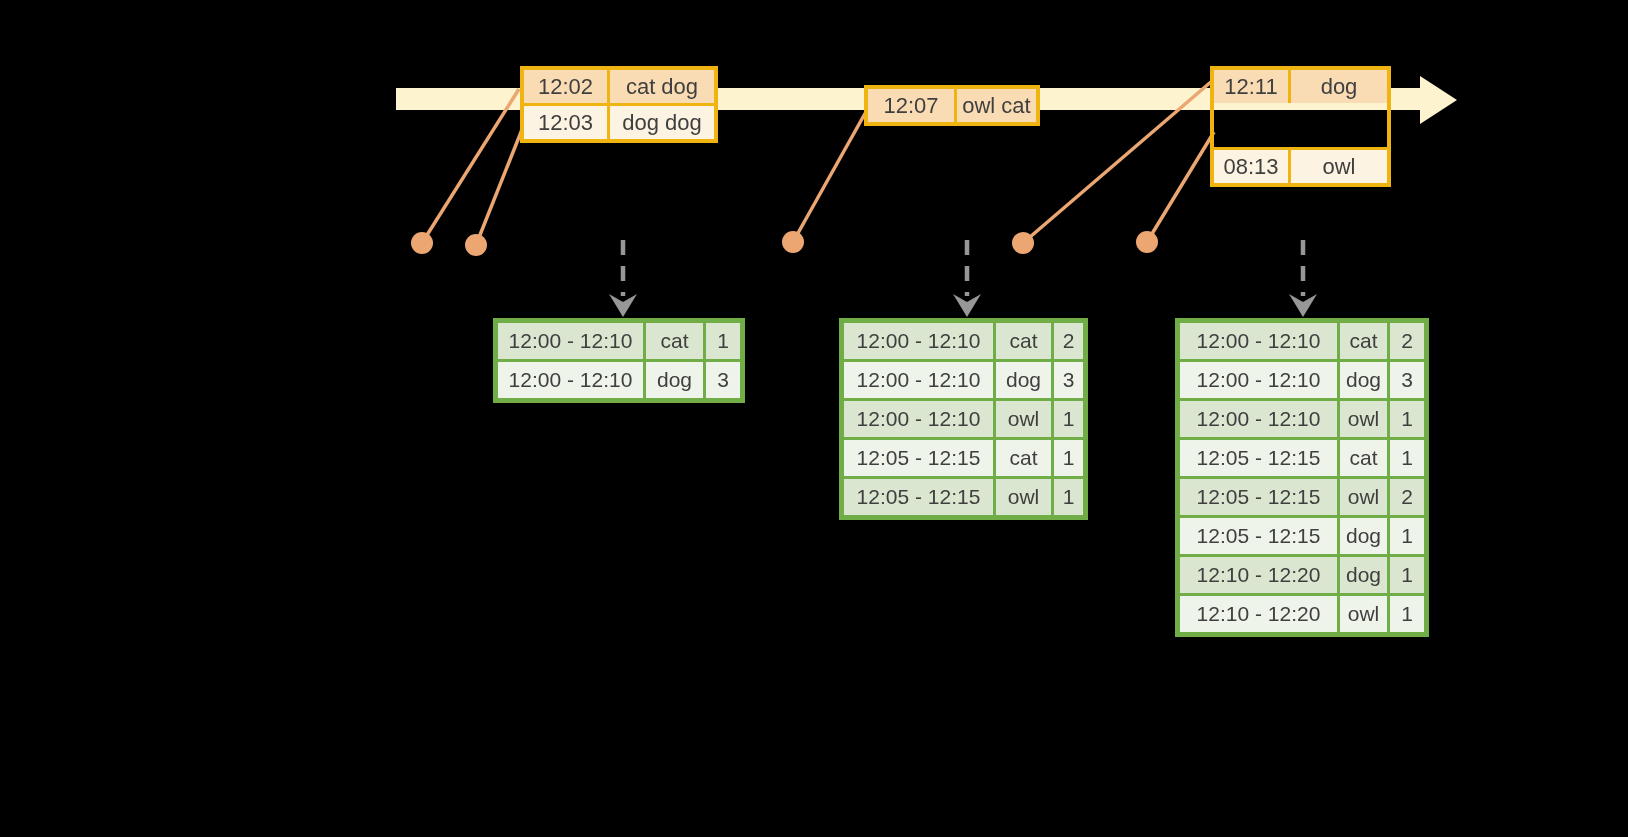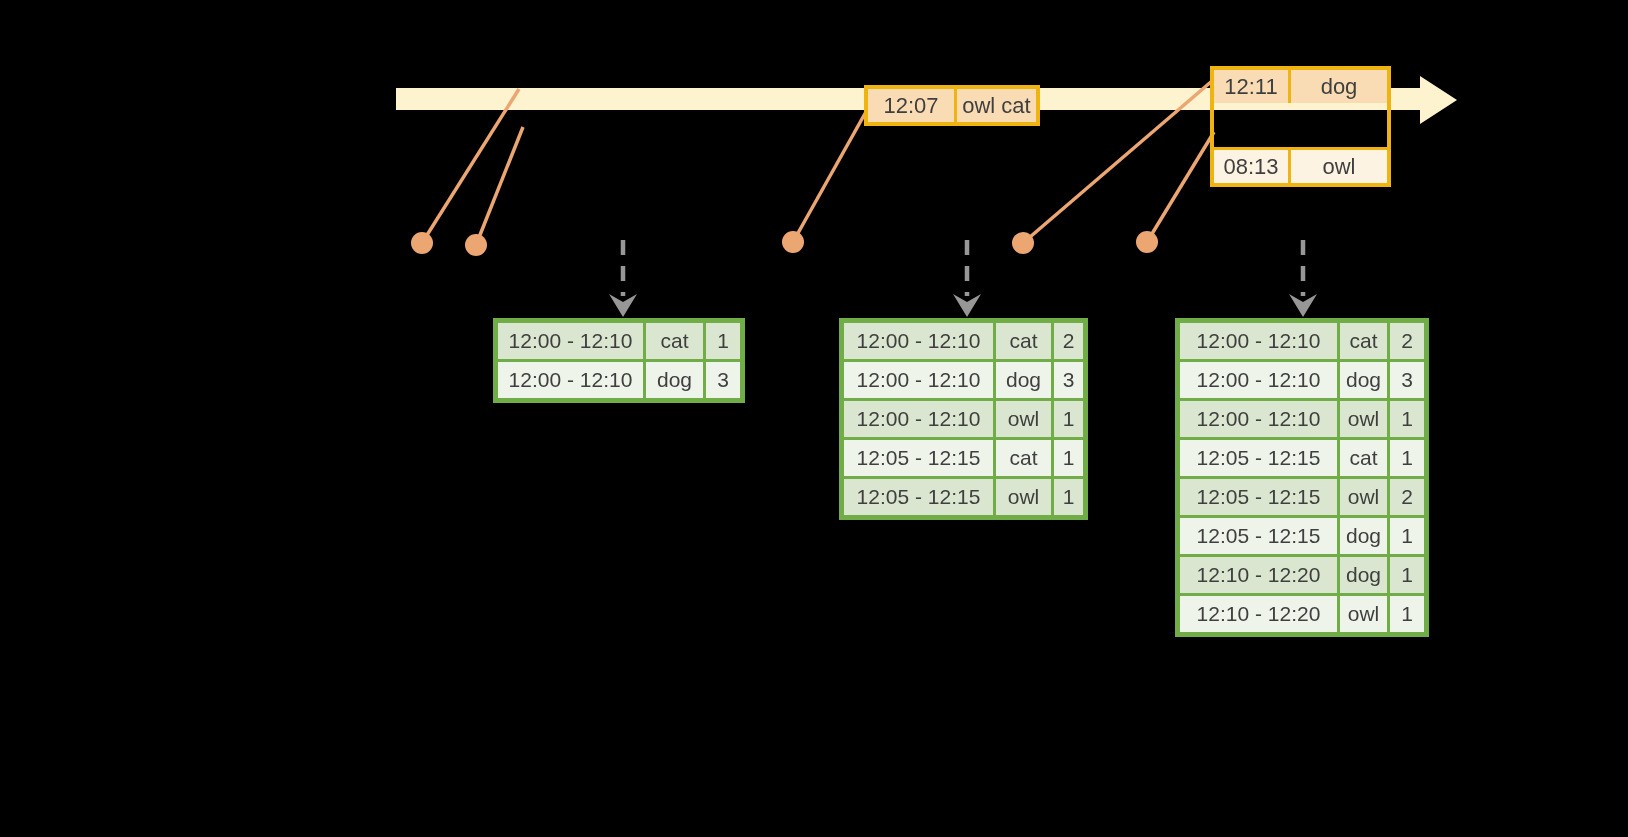--- a/index.html
+++ b/index.html
@@ -99,20 +99,30 @@
     <g>
       <line class="trig-stem" x1="967" y1="240" x2="967" y2="296"></line>
       <polygon class="trig-head" points="953,294 967,317 981,294 967,302"></polygon>
     </g>
     <g>
       <line class="trig-stem" x1="1303" y1="240" x2="1303" y2="296"></line>
       <polygon class="trig-head" points="1289,294 1303,317 1317,294 1303,302"></polygon>
     </g>
   </svg>
 
+  <div id="batch0" class="event-box">
+      <div class="ev-row">
+        <div class="ev-time">12:02</div>
+        <div class="ev-words">cat dog</div>
+      </div>
+      <div class="ev-row">
+        <div class="ev-time">12:03</div>
+        <div class="ev-words">dog dog</div>
+      </div>
+    </div>
   <div id="batch1" class="event-box">
       <div class="ev-row">
         <div class="ev-time">12:07</div>
         <div class="ev-words">owl cat</div>
       </div>
     </div>
   <div id="batch2" class="event-box">
       <div class="ev-row">
         <div class="ev-time">12:11</div>
         <div class="ev-words">dog</div>

